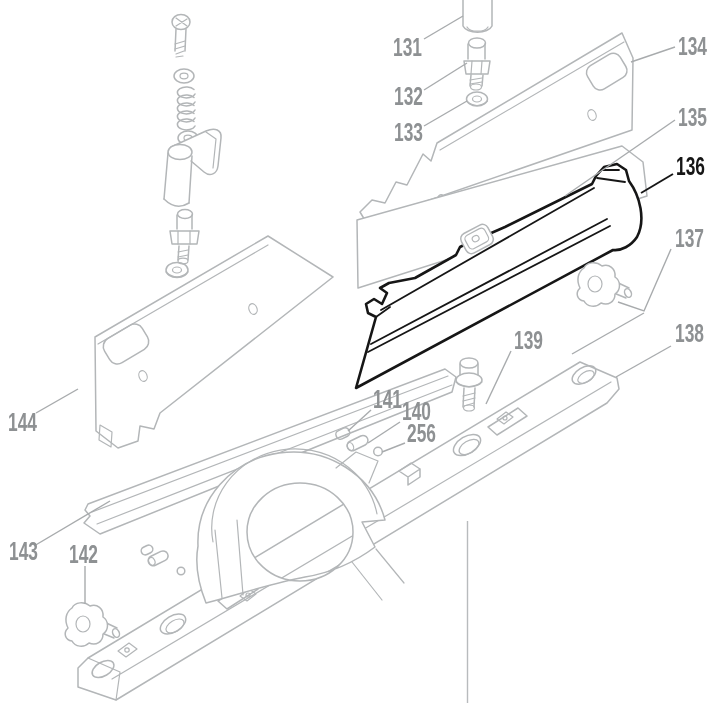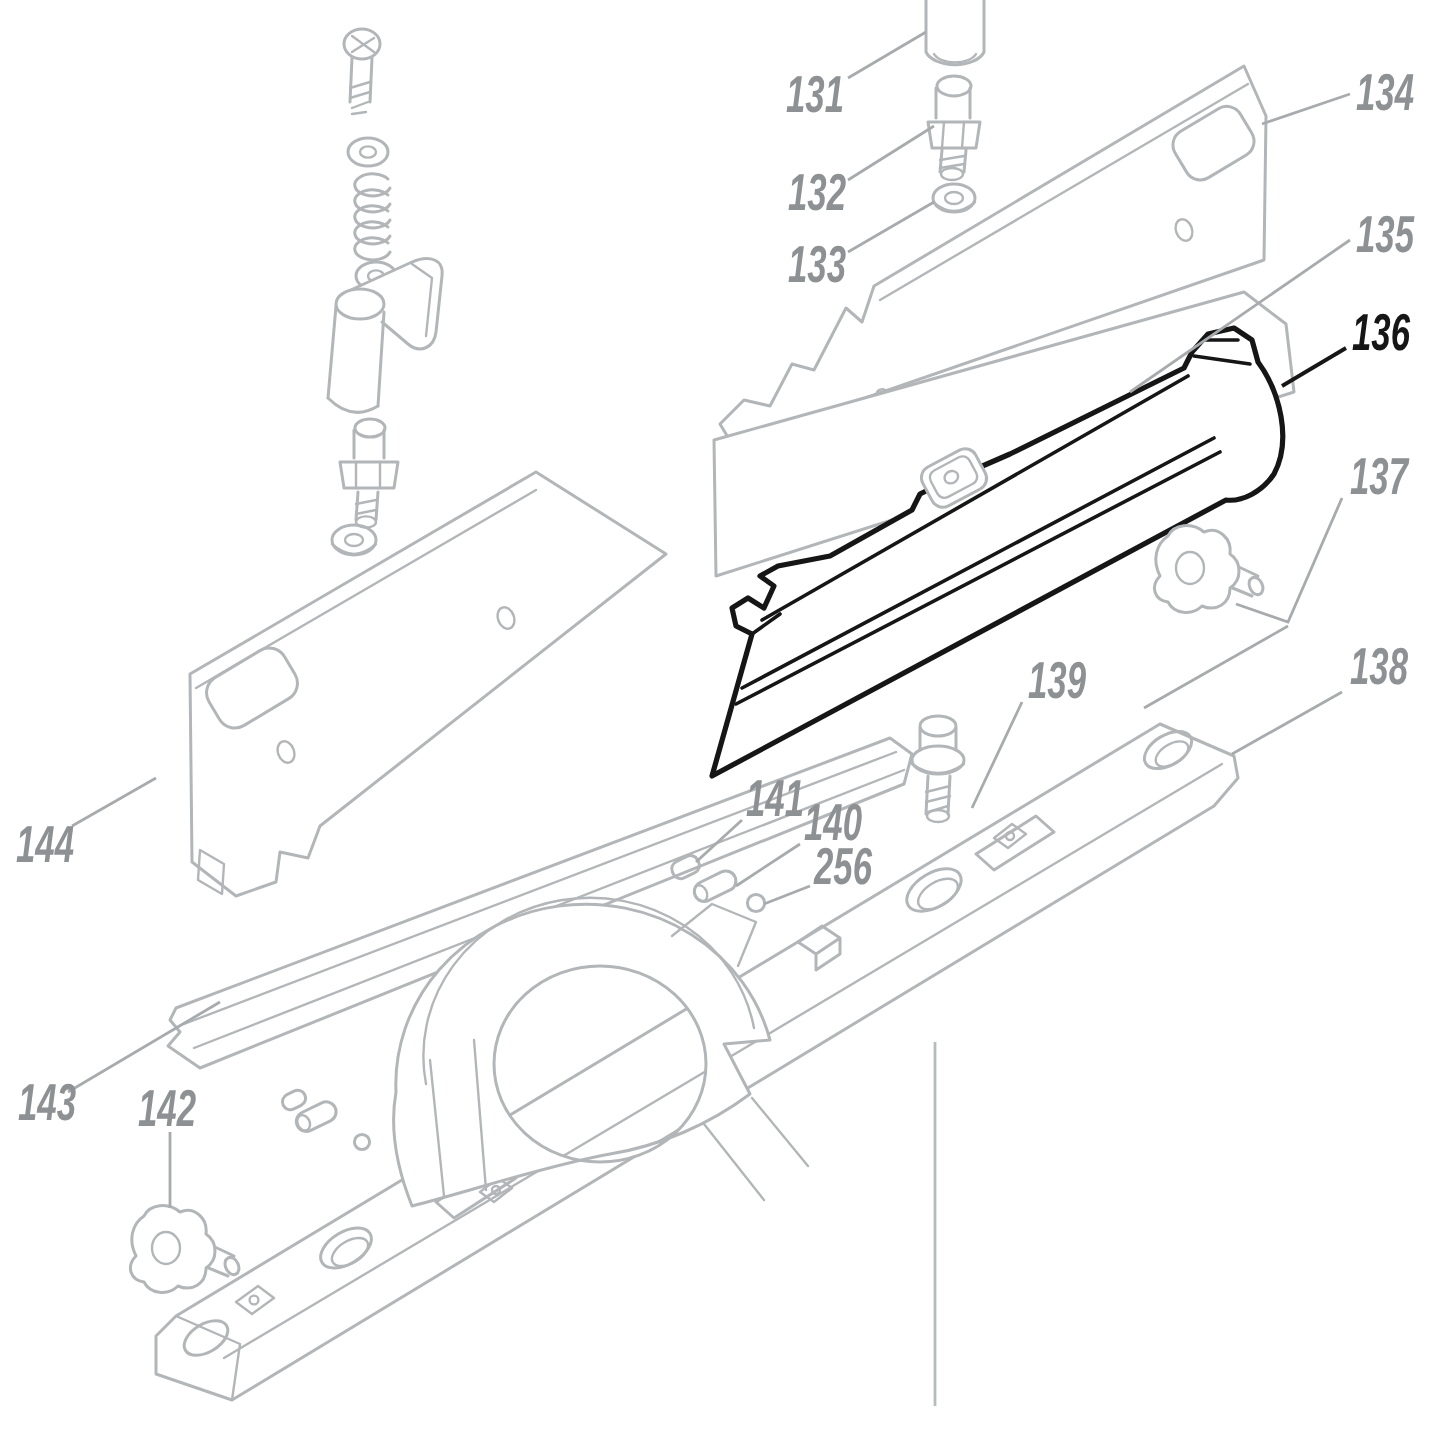--- a/index.html
+++ b/index.html
@@ -1,16 +1,16 @@
 <!DOCTYPE html>
 <html><head>
 <meta charset="utf-8">
 <style>
   html,body{margin:0;padding:0;background:#ffffff;}
-  .stage{width:720px;height:720px;position:relative;background:#fff;overflow:hidden;font-style:italic;}
+  .stage{width:720px;height:720px;position:relative;background:#fff;overflow:hidden;}
   svg{display:block;}
   .part{fill:none;stroke:#b3b6b8;stroke-width:1.5;stroke-linejoin:round;stroke-linecap:round;}
   .part-fill{fill:#ffffff;stroke:#b3b6b8;stroke-width:1.5;stroke-linejoin:round;stroke-linecap:round;}
   .thin{stroke-width:1.2;}
   .hl{fill:#ffffff;stroke:#161616;stroke-width:2.6;stroke-linejoin:round;stroke-linecap:round;}
   .hl-inner{fill:none;stroke:#161616;stroke-width:1.8;stroke-linejoin:round;stroke-linecap:round;}
   .callout-text{font-family:"Liberation Sans","DejaVu Sans",sans-serif;font-weight:bold;font-size:26px;}
 </style>
 </head>
 <body>

